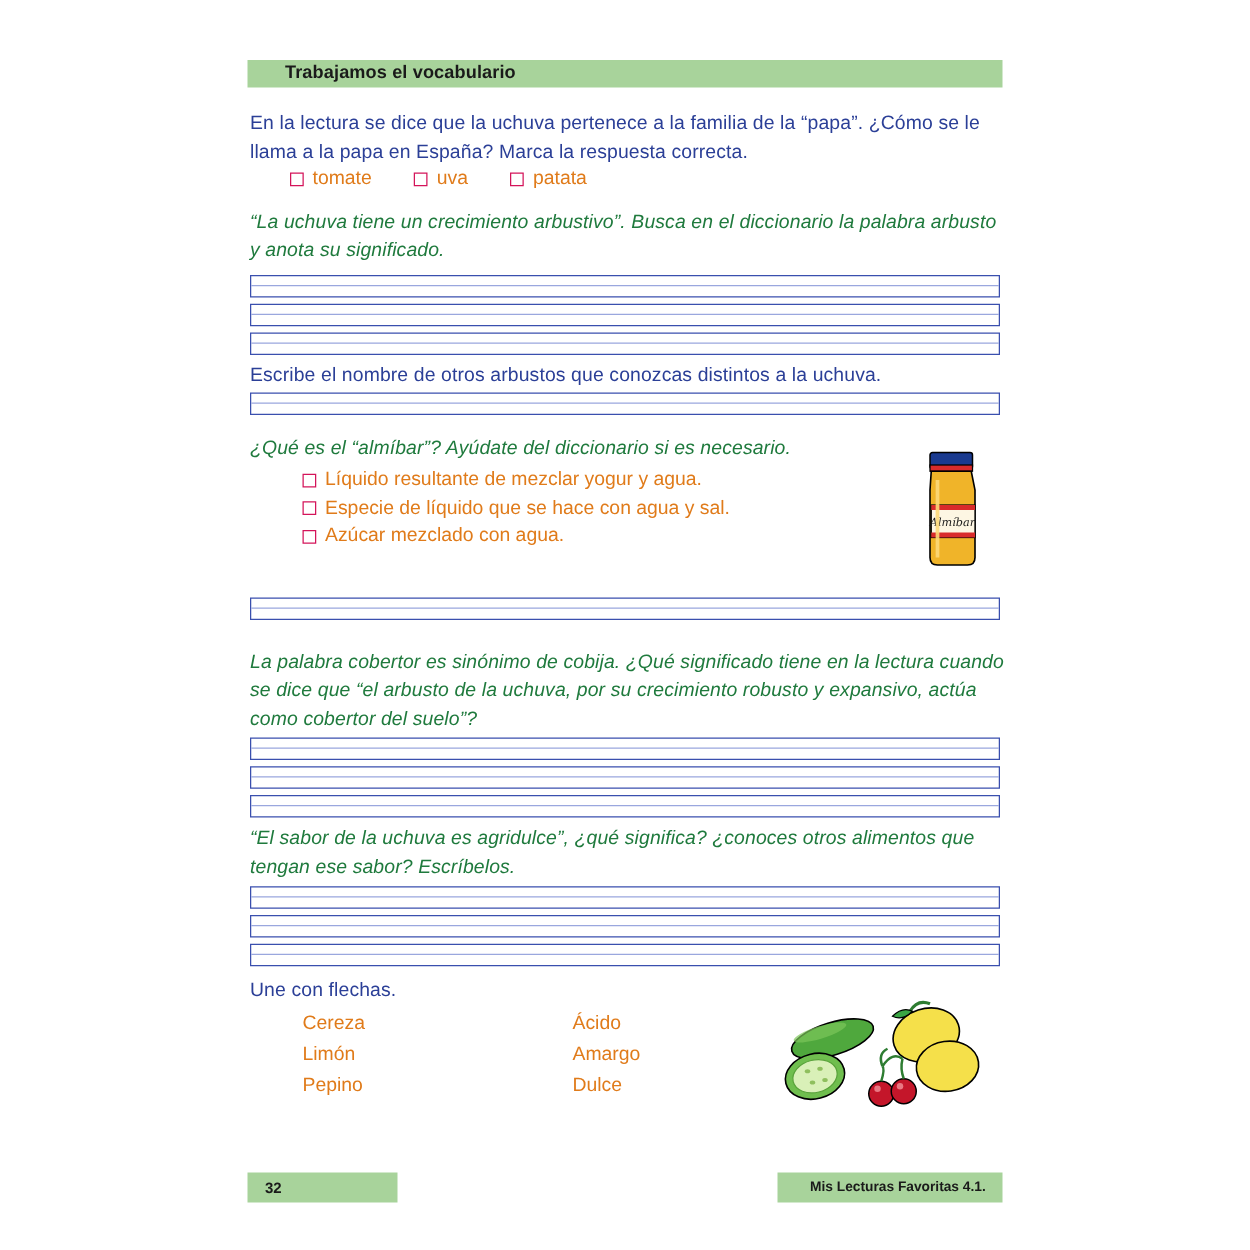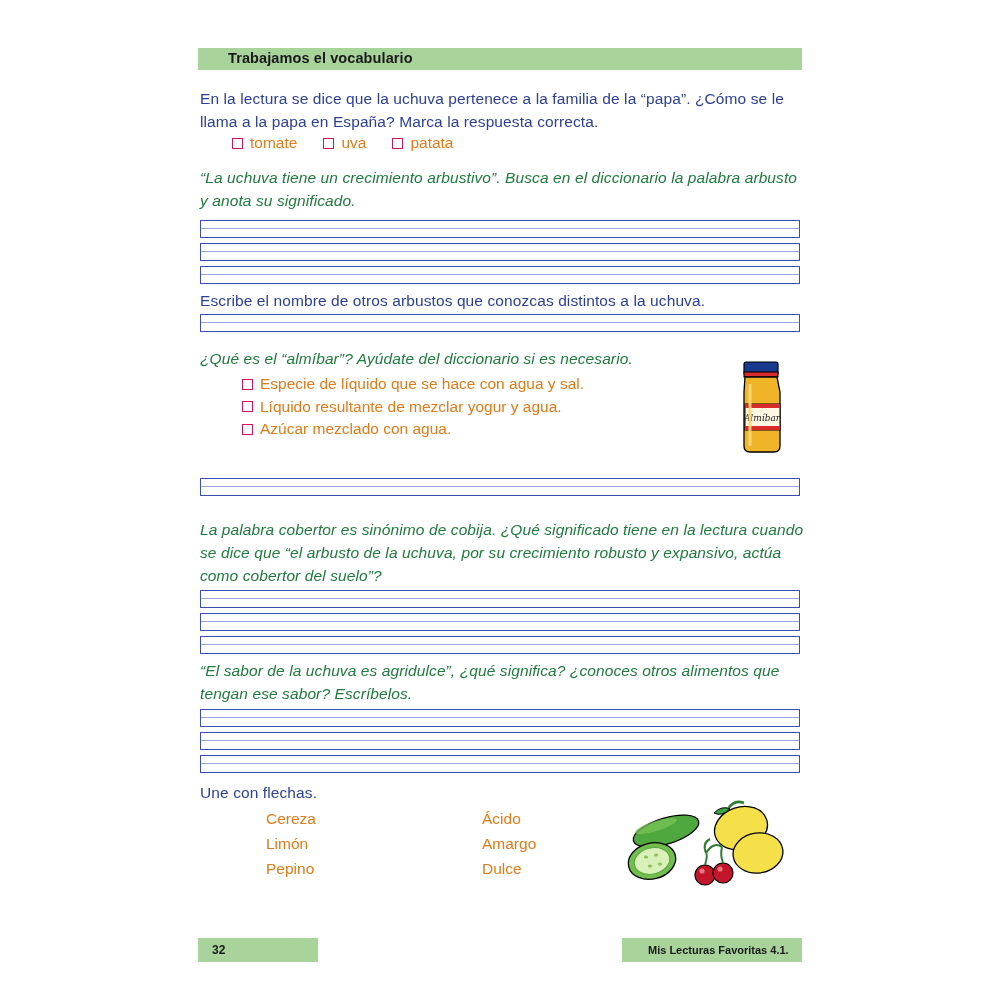--- a/index.html
+++ b/index.html
@@ -50,21 +50,21 @@
     letter-spacing:0.1px;
   }
   .q.blue { color:#2b3f97; }
   .q.green { color:#1f7a3d;font-style:italic; }
 
   
   .opt-row {
     position:absolute;
     display:flex;
     align-items:center;
-    gap:0;
+    gap:8px;
     font-size:15.5px;
     color:#e07b1a;
     justify-content:center;
   }
   .opt {
     display:flex;
     align-items:center;
     margin-right:26px;
   }
   .cbox {
@@ -141,21 +141,20 @@
     left:610px; top:795px;
     width:190px; height:100px;
   }
 
   
   .match-col {
     position:absolute;
     font-size:15.5px;
     color:#e07b1a;
     line-height:1.62;
-    margin-left:24px;
   }
   .match-col.left { color:#e07b1a; }
 </style>
 </head>
 <body>
 
 <div class="page">
 
   <div class="left-bar"></div>
 
@@ -199,25 +198,25 @@
   <div class="ruled" style="top:314px; height:18px;">
     <div class="rline"></div>
       <div class="rline"></div>
   </div>
 
   <div class="q green" style="left:200px; top:348px; width:540px;">¿Qué es el “almíbar”? Ayúdate del diccionario si es necesario.</div>
 
   <div class="opt-list" style="left:242px; top:375px;">
     <div class="line">
       <span class="cbox"></span>
+      <span>Líquido resultante de mezclar yogur y agua.</span>
+    </div>
+    <div class="line">
+      <span class="cbox"></span>
       <span>Especie de líquido que se hace con agua y sal.</span>
-    </div>
-    <div class="line">
-      <span class="cbox"></span>
-      <span>Líquido resultante de mezclar yogur y agua.</span>
     </div>
     <div class="line">
       <span class="cbox"></span>
       <span>Azúcar mezclado con agua.</span>
     </div>
   </div>
 
   <div class="jar">
     <svg width="70" height="100" viewBox="0 0 70 100">
 

